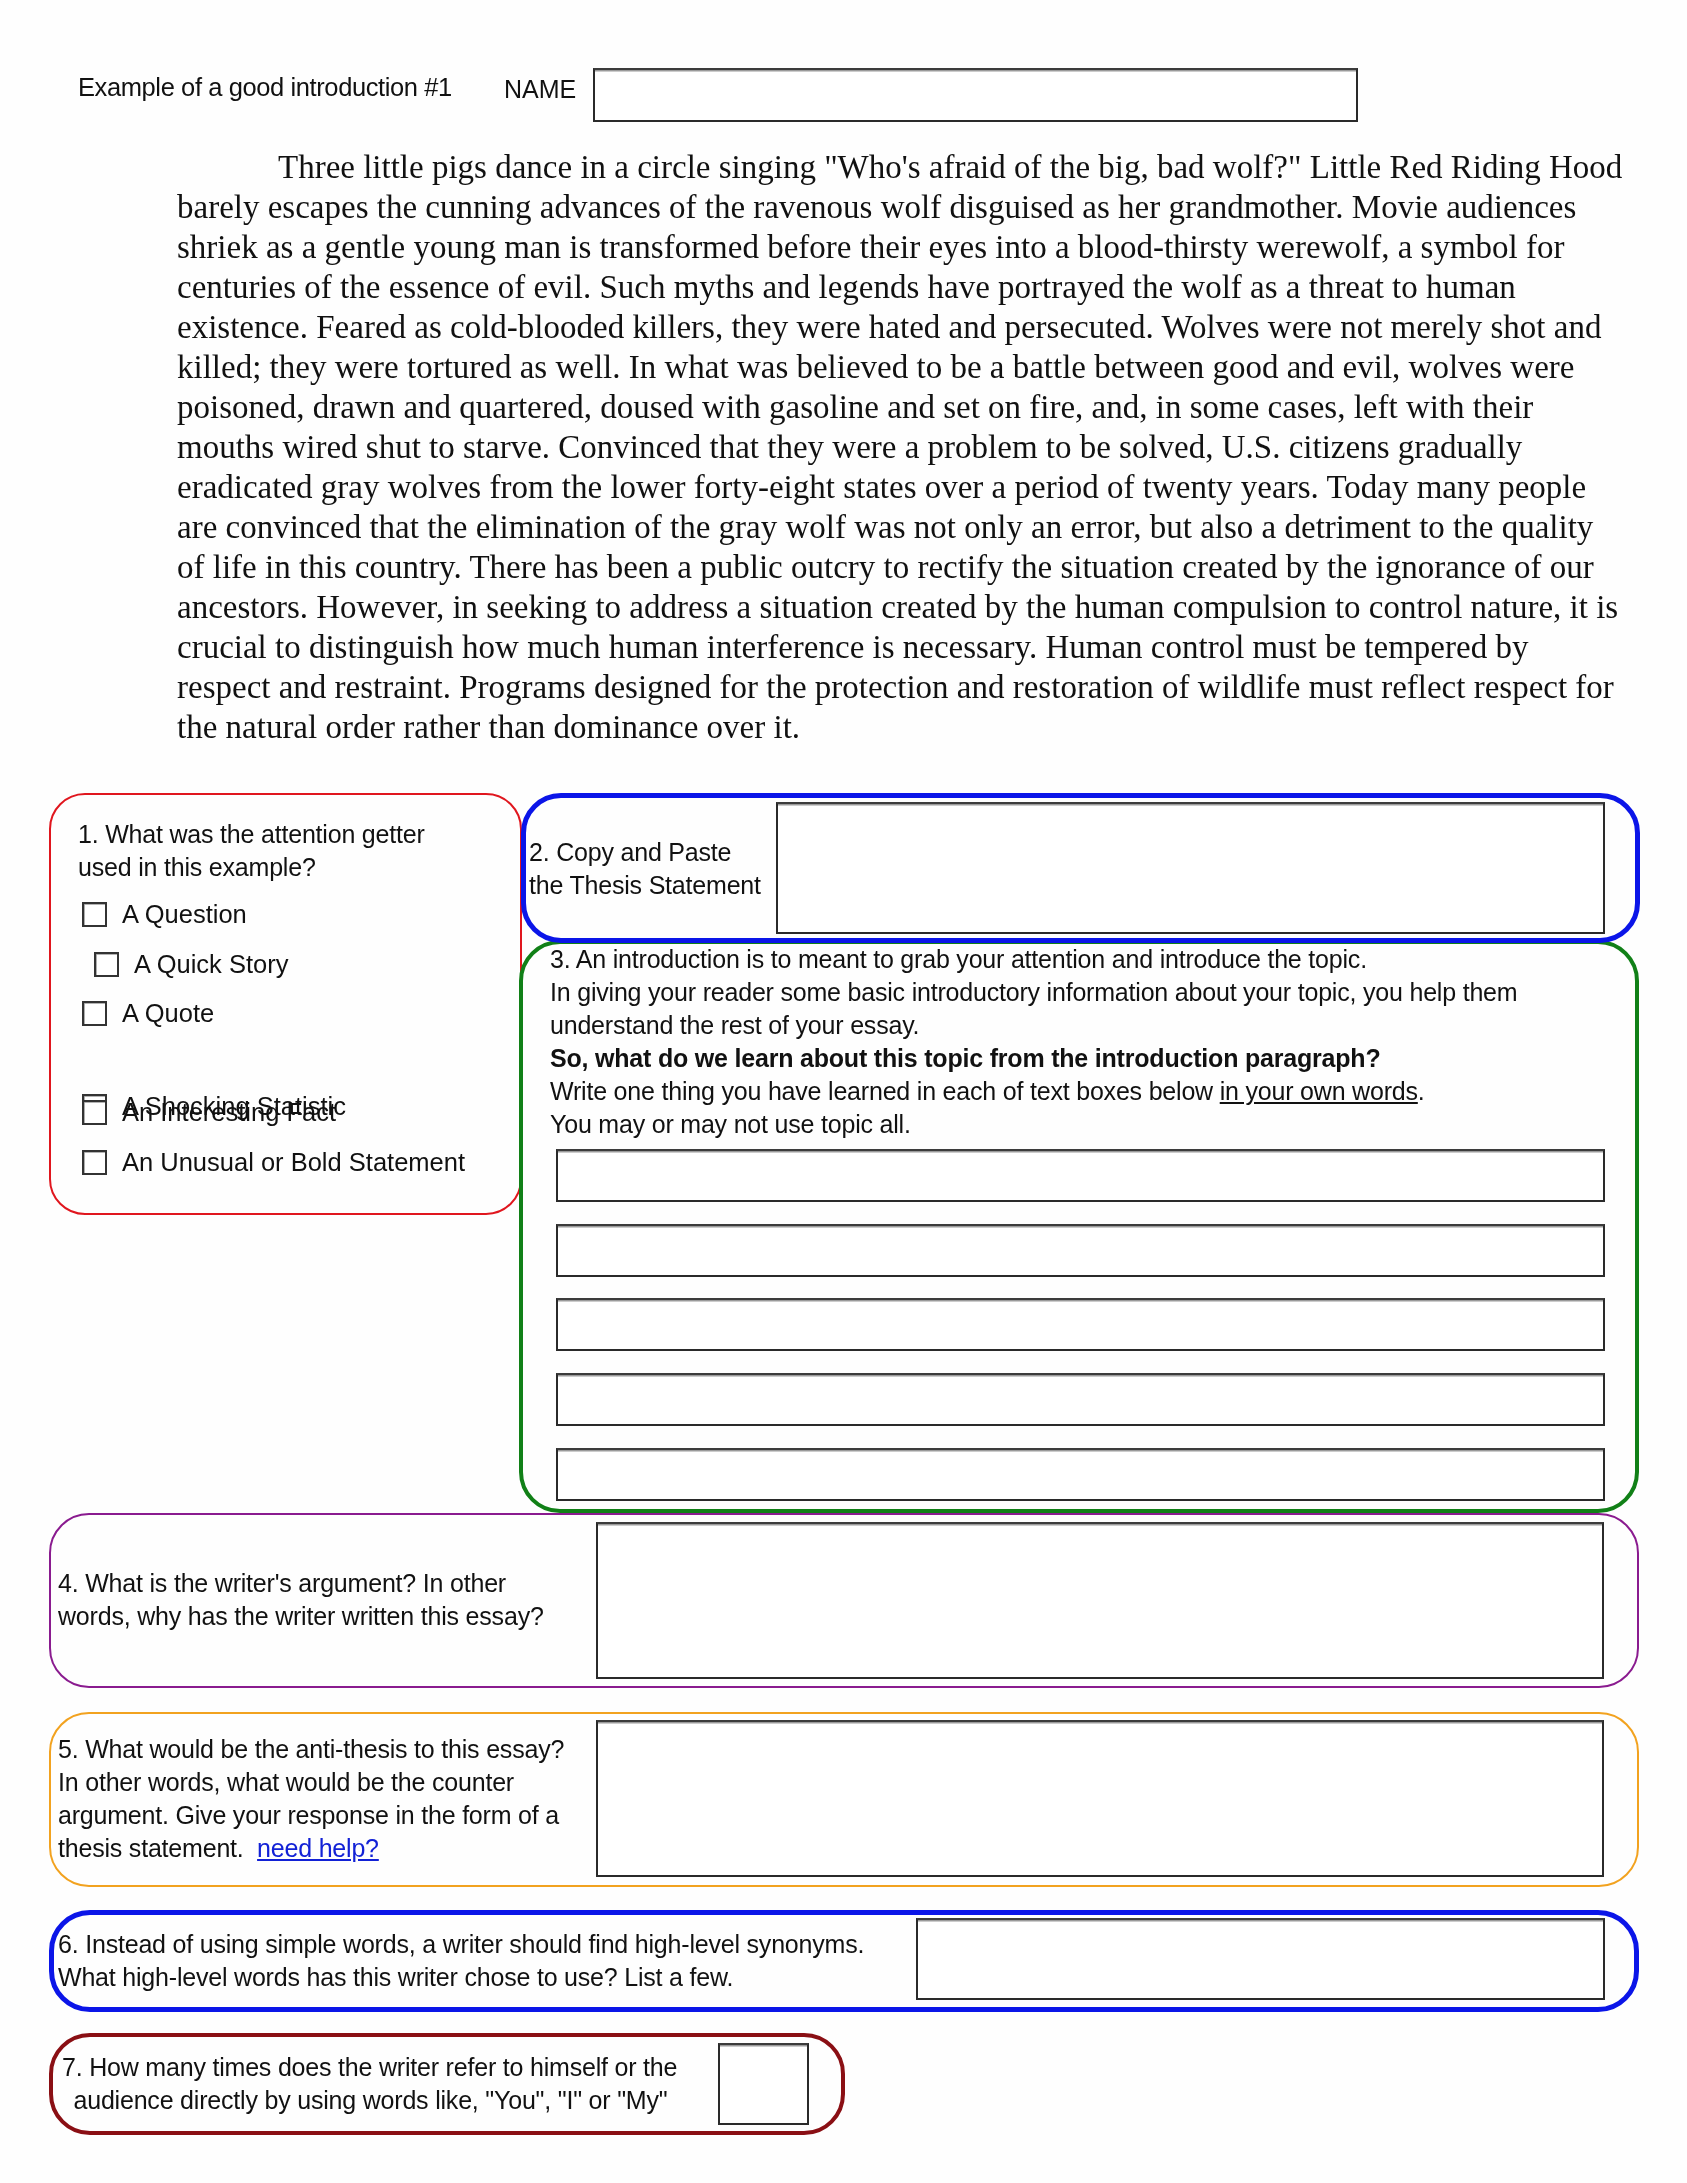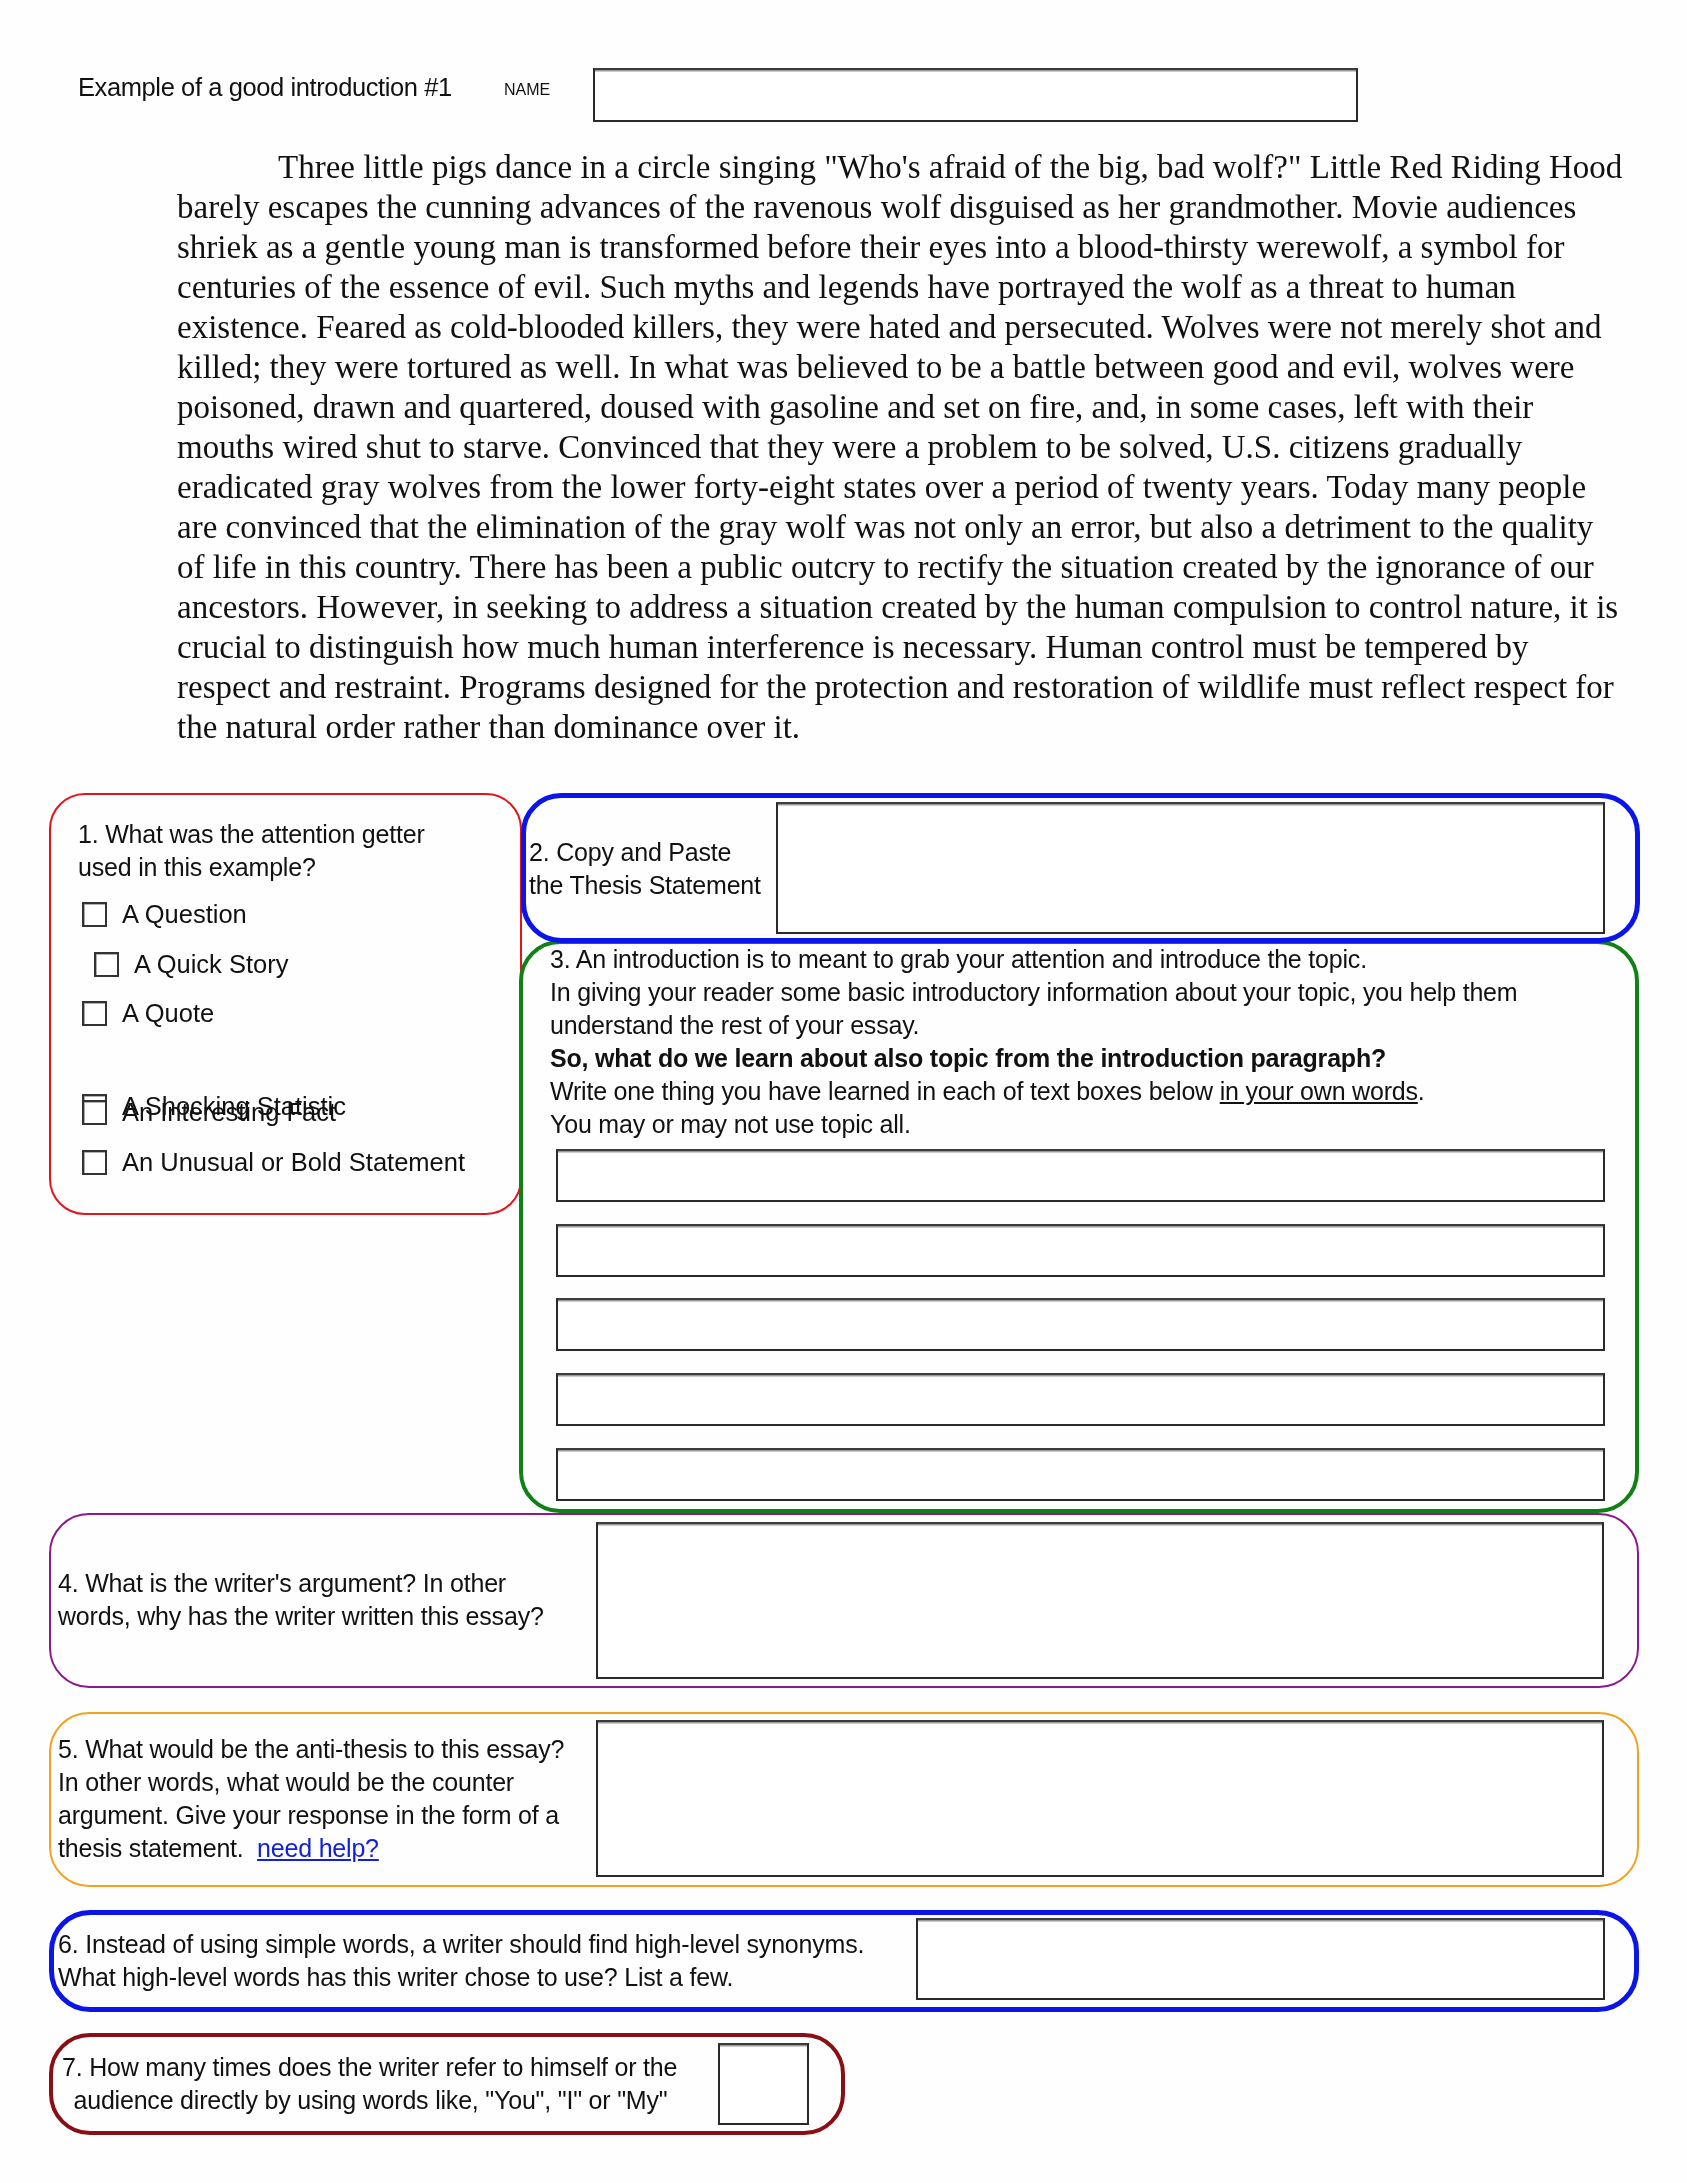--- a/index.html
+++ b/index.html
@@ -1,21 +1,21 @@
 <!DOCTYPE html>
 <html style="font-size:13px"><head>
 <meta charset="utf-8">
 <style>
   html, body { margin:0; padding:0; background:#fefefe; }
   body { width:1687px; height:2183px; position:relative; overflow:hidden;
          font-family:"DejaVu Sans", "Liberation Sans", sans-serif; color:#111; }
   .abs { position:absolute; }
   .sans { font-family:"Liberation Sans", "DejaVu Sans", sans-serif; }
   .title { left:78px; top:73px; font-size:25.5px; letter-spacing:-0.4px; }
-  .name-label { left:504px; top:81px; font-size:16px; }
+  .name-label { left:504px; top:75px; font-size:25px; }
   .field { position:absolute; background:#fff; border:2.5px solid #2a2a2a;
            border-top-color:#3c3c3c; box-shadow:inset 0 1.6px 0 #9a9a9a; box-sizing:border-box; }
   .essay { left:177px; top:147px; width:1452px; font-family:"Liberation Serif","DejaVu Serif",serif;
            font-size:33px; line-height:40px; color:#111; text-align:left; }
   .essay .indent { display:inline-block; width:101px; }
   .panel { position:absolute; box-sizing:border-box; background:transparent; }
   .q-text { font-size:25px; line-height:33px; color:#111; letter-spacing:-0.2px; }
   .q1 { left:49px; top:793px; width:473px; height:422px; border:2.5px solid #e0161e; border-radius:36px; }
   .q2 { left:521px; top:793px; width:1119px; height:150px; border:5px solid #0b15e8; border-radius:40px; }
   .q3 { left:519px; top:940px; width:1120px; height:573px; border:4.1px solid #118017; border-radius:41px; }
@@ -68,21 +68,21 @@
 <div class="cb-row sans" style="top:1148px;">
   <div class="cb"></div>
   <span class="cb-label">An Unusual or Bold Statement</span>
 </div>
 
 <div class="panel q3"></div>
 <div class="abs sans q-text" style="left:550px; top:943px;">
   <div>3. An introduction is to meant to grab your attention and introduce the topic.</div>
   <div>In giving your reader some basic introductory information about your topic, you help them</div>
   <div>understand the rest of your essay.</div>
-  <div><b>So, what do we learn about also topic from the introduction paragraph?</b></div>
+  <div><b>So, what do we learn about this topic from the introduction paragraph?</b></div>
   <div><span>Write one thing you have learned in each of text boxes below </span><span class="ul">in your own words</span><span>.</span></div>
   <div>You may or may not use topic all.</div>
 </div>
 <div class="field" style="left:556px; top:1149px; width:1049px; height:53px;"></div>
 <div class="field" style="left:556px; top:1224px; width:1049px; height:53px;"></div>
 <div class="field" style="left:556px; top:1298px; width:1049px; height:53px;"></div>
 <div class="field" style="left:556px; top:1373px; width:1049px; height:53px;"></div>
 <div class="field" style="left:556px; top:1448px; width:1049px; height:53px;"></div>
 
 <div class="panel q2"></div>

